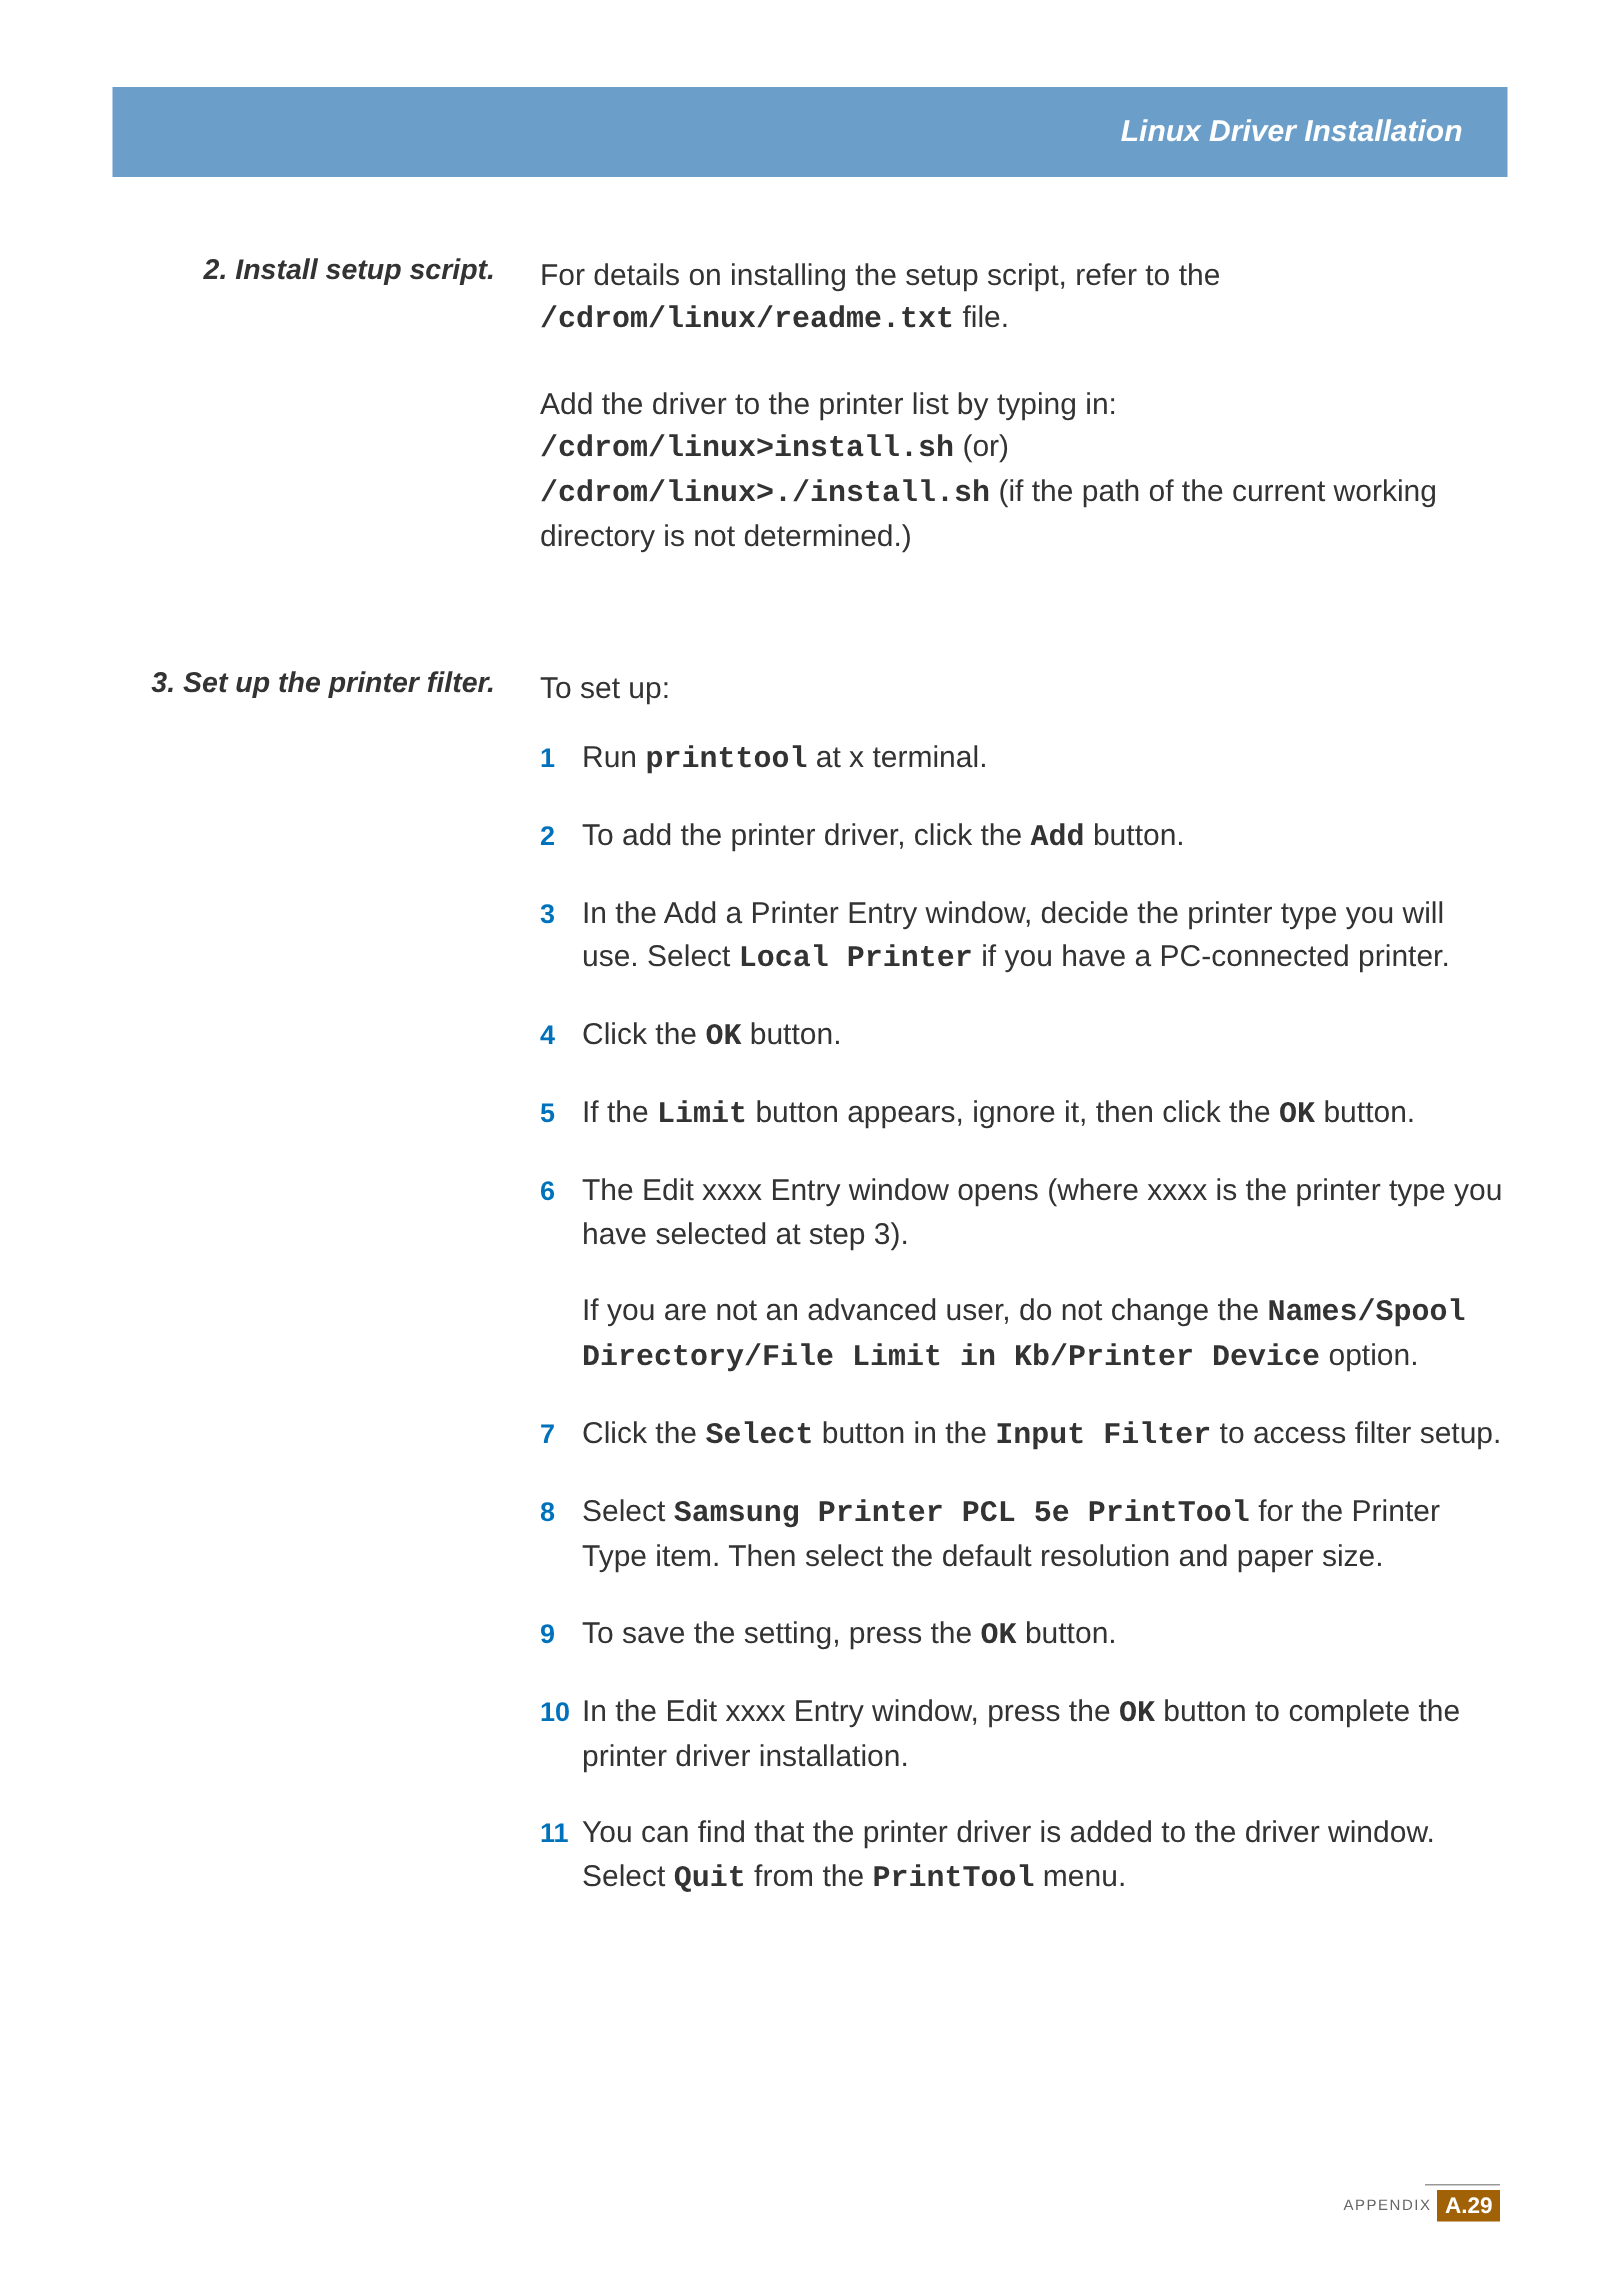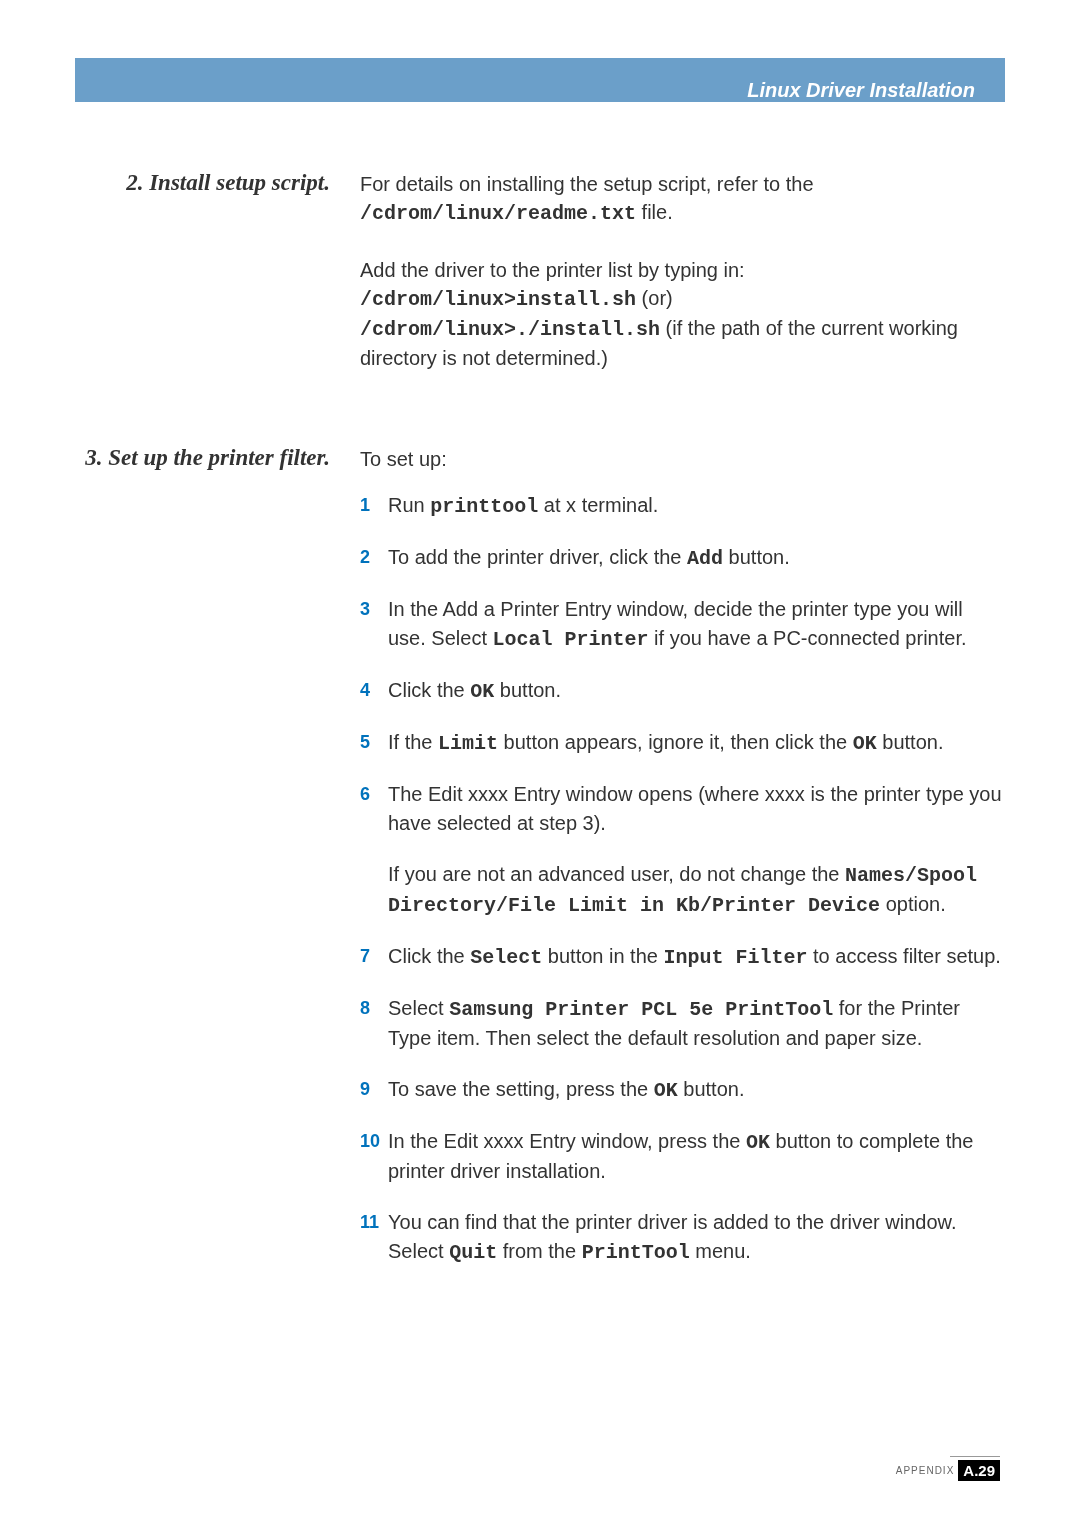--- a/index.html
+++ b/index.html
@@ -12,24 +12,24 @@
       height: 1526px;
       background: #ffffff;
       font-family: Verdana, Geneva, sans-serif;
       position: relative;
     }
     .header-bar {
       position: absolute;
       top: 58px;
       left: 75px;
       right: 75px;
-      height: 44px;
+      height: 60px;
       background: #6b9fc9;
       display: flex;
-      align-items: flex-end;
+      align-items: center;
       justify-content: flex-end;
       padding-right: 30px;
     }
     .header-text {
       color: #ffffff;
       font-size: 20px;
       font-weight: bold;
       font-style: italic;
     }
     .content {
@@ -38,27 +38,26 @@
       left: 75px;
       right: 75px;
     }
     .section {
       display: flex;
       margin-bottom: 45px;
     }
     .section-label {
       width: 285px;
       flex-shrink: 0;
-      font-size: 23px;
+      font-size: 19px;
       font-weight: bold;
       font-style: italic;
       color: #333333;
       text-align: right;
       padding-right: 30px;
-      font-family: Liberation Serif, serif;
     }
     .section-body {
       flex: 1;
       font-size: 20px;
       color: #333333;
       line-height: 1.4;
     }
     .section-body p {
       margin-bottom: 28px;
     }
@@ -110,21 +109,21 @@
       top: -4px;
     }
     .footer-label {
       font-size: 10px;
       color: #666;
       letter-spacing: 1px;
       margin-right: 4px;
       margin-left: 38px;
     }
     .footer-page {
-      background: #000000;
+      background: #a16207;
       color: #ffffff;
       font-size: 15px;
       font-weight: bold;
       padding: 2px 5px;
     }
   </style>
 </head>
 <body>
 
 <div class="header-bar">

